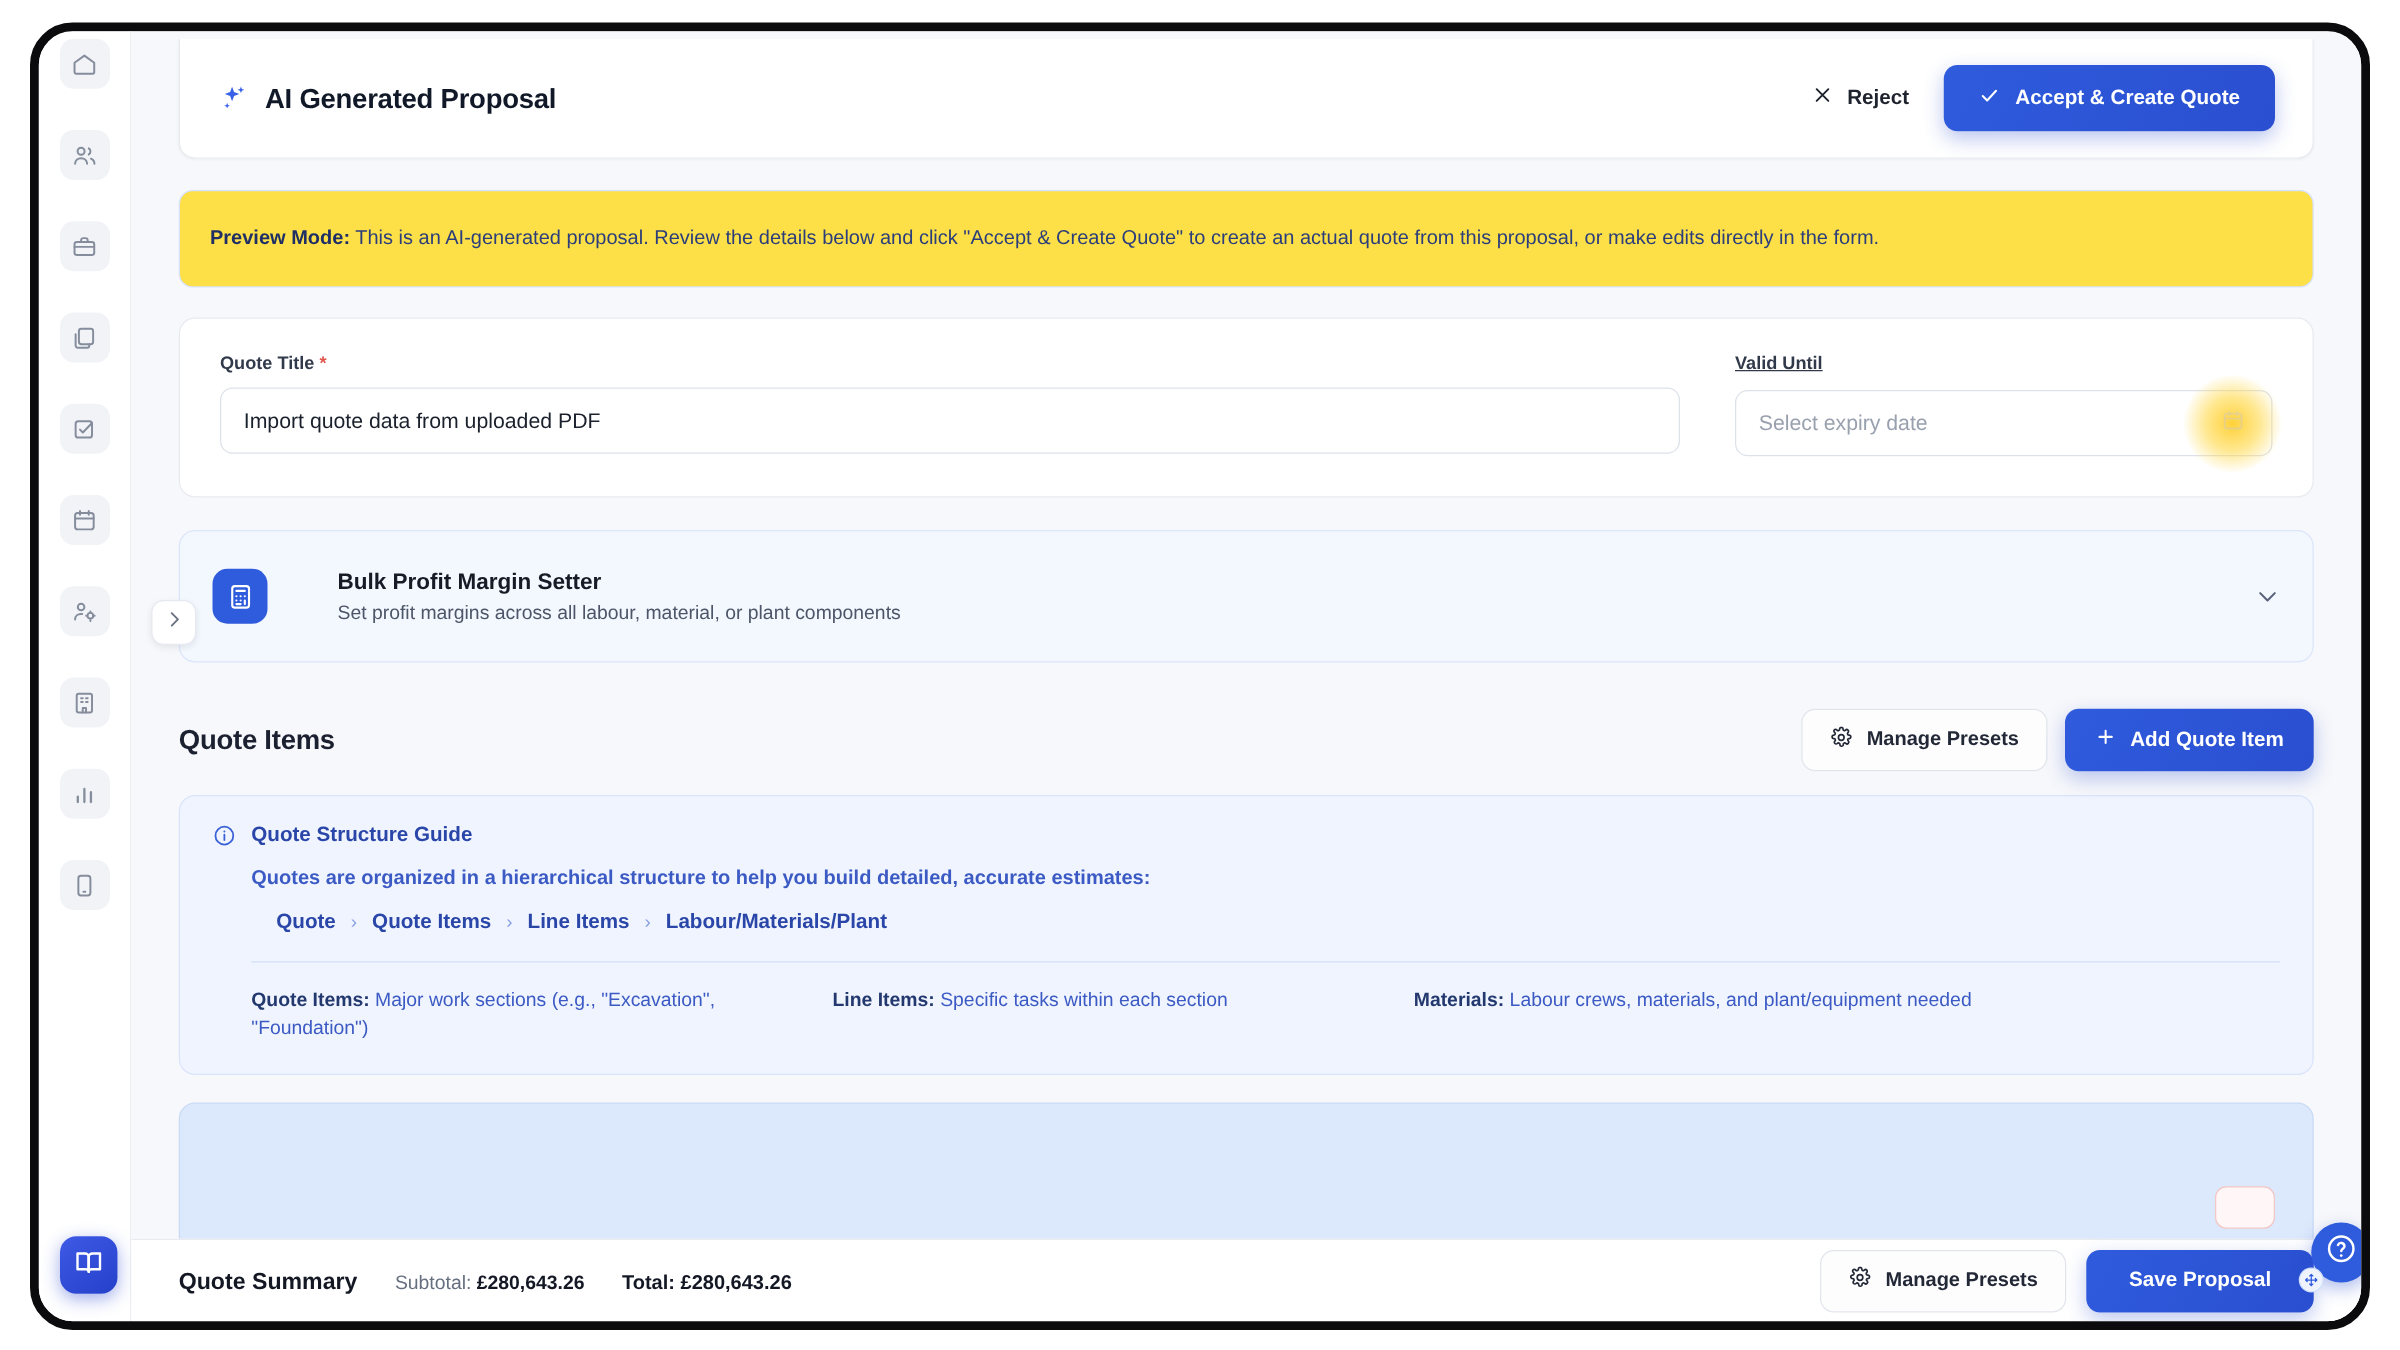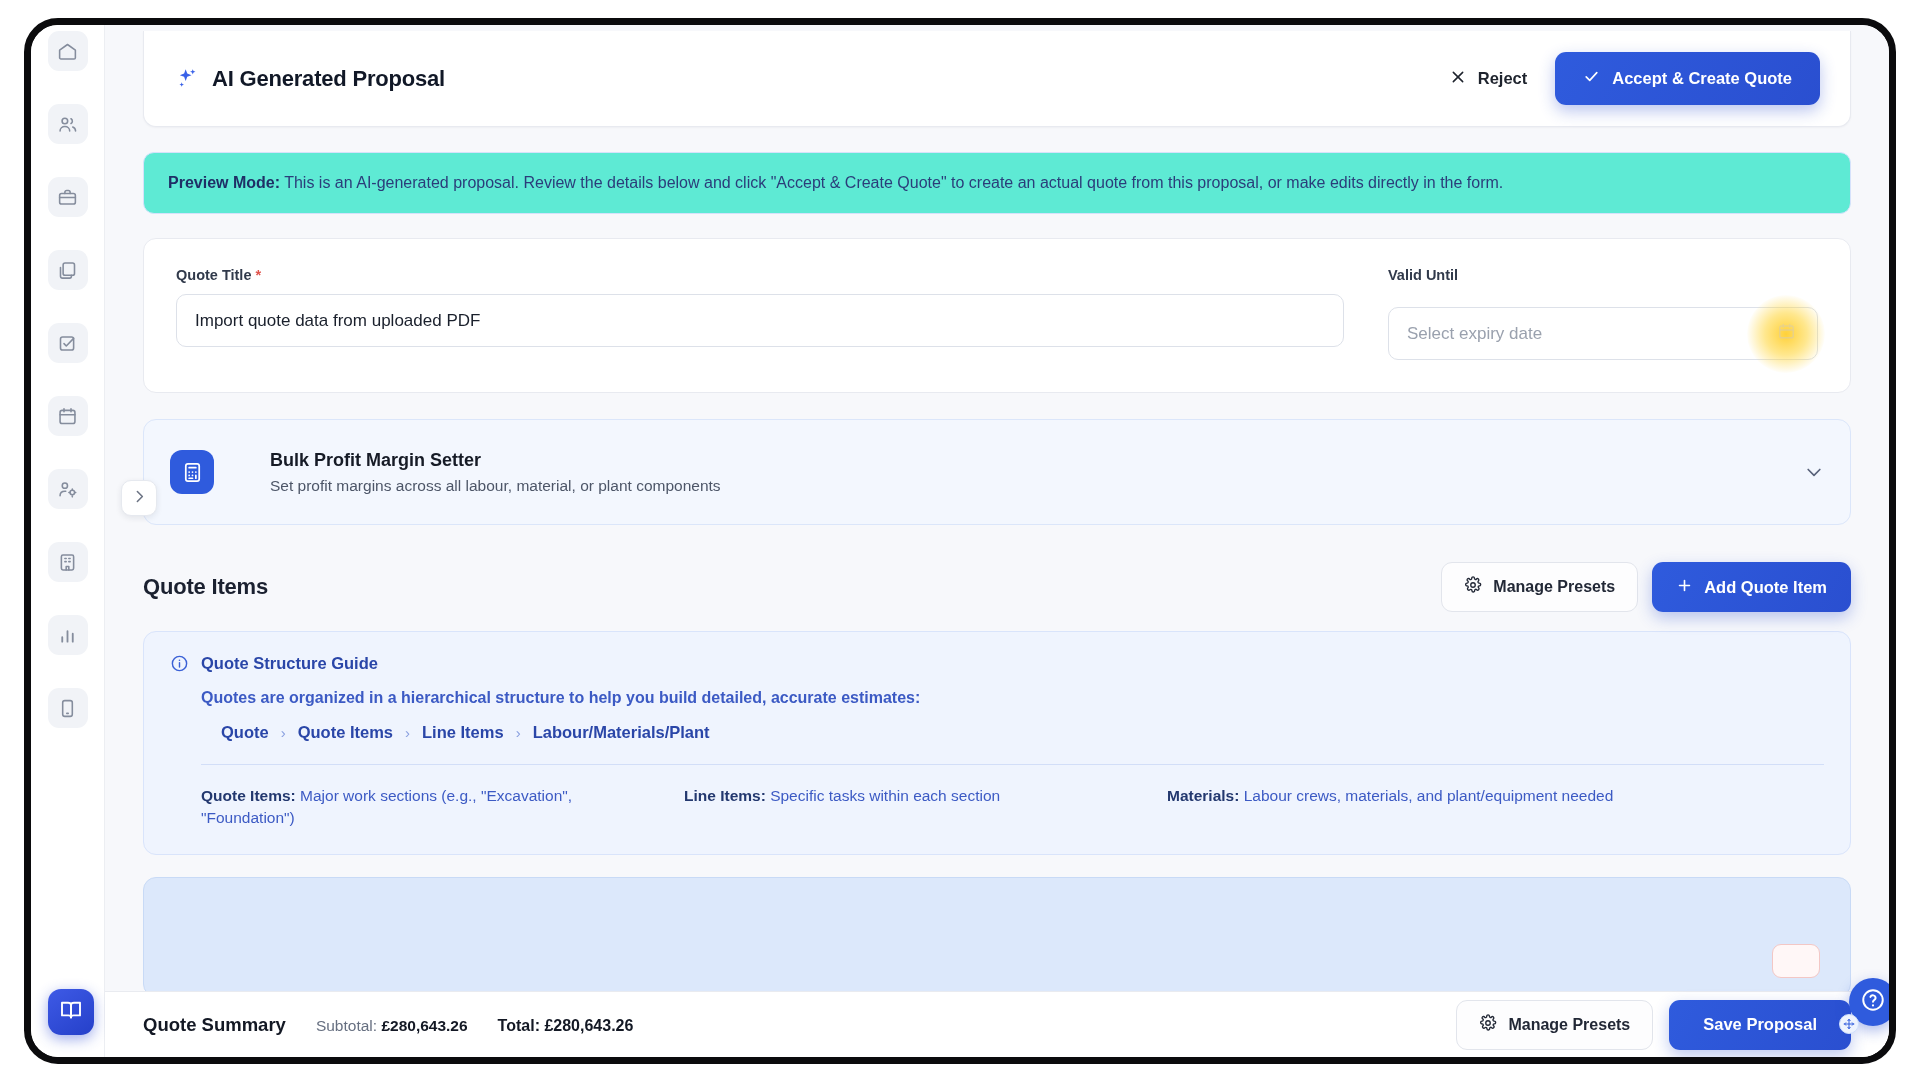--- a/index.html
+++ b/index.html
@@ -88,40 +88,40 @@
     background:linear-gradient(120deg,#2f5bdd,#2a4fd0);
     border:none; border-radius:11px; cursor:pointer;
     color:#fff; font-size:16.5px; font-weight:700;
     font-family:inherit; padding:0 28px; height:53px;
     box-shadow:0 6px 16px rgba(40,75,205,.32);
   }
   .btn-accept svg{ width:17px; height:17px; }
 
   
   .preview-banner{
-    margin-top:25px; height:62px;
-    background:#5eead4; border:1px solid #d6e2fb; border-radius:11px;
+    margin-top:25px; height:78px;
+    background:#fde047; border:1px solid #d6e2fb; border-radius:11px;
     display:flex; align-items:center; padding:0 24px;
     font-size:16px; color:#2b3d7a; line-height:1.4;
   }
   .preview-banner b{ font-weight:700; color:#1f2f66; }
 
   
   .form-card{
     margin-top:24px; padding:28px 32px 32px 32px;
     display:flex; gap:44px;
   }
   .field{ display:flex; flex-direction:column; }
   .field.wide{ flex:1 1 auto; }
   .field.narrow{ width:430px; flex:0 0 430px; }
   .field-label{
     font-size:14.5px; font-weight:700; color:#313a4b; margin-bottom:11px;
   }
   .req{ color:#e0544c; font-weight:700; }
-  .field.narrow .field-label{ margin-bottom:24px; }
+  .field.narrow .field-label{ margin-bottom:13px;text-decoration:underline; }
   .input{
     height:53px; border:1px solid #dde1e9; border-radius:10px;
     background:#fff; padding:0 18px;
     font-family:inherit; font-size:17px; color:#1a202c;
     display:flex; align-items:center; width:100%;
   }
   .input.placeholder{ color:#9aa1ae; justify-content:space-between; }
   .cal-glow{
     position:relative; width:26px; height:26px;
     display:flex; align-items:center; justify-content:center;
@@ -187,21 +187,21 @@
   .guide-head .i-icon{ color:#3a60d6; display:flex; }
   .guide-head .i-icon svg{ width:19px; height:19px; }
   .guide-head .g-title{ font-size:16.5px; font-weight:700; color:#2a46a8; }
   .guide-desc{ margin:16px 0 0 31px; font-size:16px; color:#3c5ac4;font-weight:bold; }
   .crumbs{ margin:16px 0 0 51px; display:flex; align-items:center; gap:12px;
            font-size:16.5px; font-weight:700; color:#2a46a8; }
   .crumbs .sep{ color:#8aa0e0; font-weight:400; font-size:15px; }
   .guide-rule{ height:1px; background:#d2def8; margin:22px 0 0 31px; }
   .guide-grid{
     margin:20px 0 0 31px; display:grid;
-    grid-template-columns: 465px 465px 1fr; gap:18px;
+    grid-template-columns: 465px 465px 1fr; 
     font-size:15.5px; line-height:1.45; color:#3c5ac4;
   }
   .guide-grid b{ color:#23386f; font-weight:700; }
 
   
   .peek-card{
     margin-top:22px; height:120px;
     background:#dce8fb; border:1px solid #c8daf6; border-radius:13px;
     position:relative;
   }

